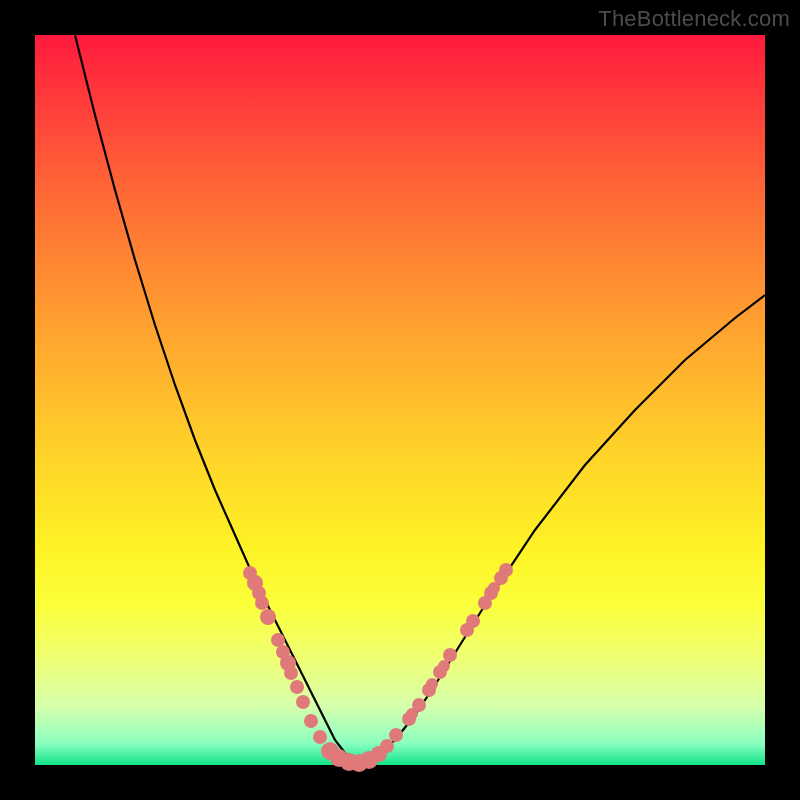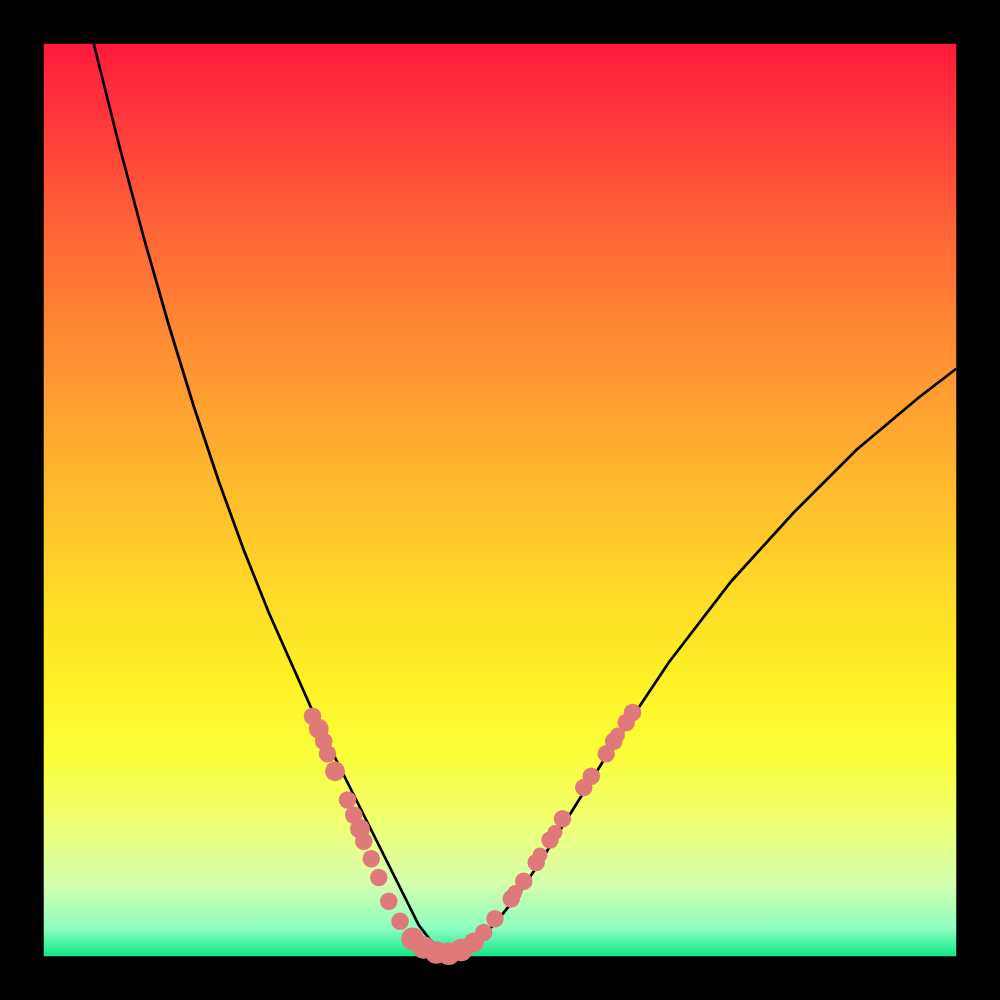--- a/index.html
+++ b/index.html
@@ -99,13 +99,14 @@
           <circle cx="432" cy="595" r="7" fill="#e07a7a" stroke="#d66" stroke-width="0"></circle>
           <circle cx="438" cy="586" r="7" fill="#e07a7a" stroke="#d66" stroke-width="0"></circle>
           <circle cx="450" cy="568" r="7" fill="#e07a7a" stroke="#d66" stroke-width="0"></circle>
           <circle cx="456" cy="558" r="7" fill="#e07a7a" stroke="#d66" stroke-width="0"></circle>
           <circle cx="459" cy="553" r="6" fill="#e07a7a" stroke="#d66" stroke-width="0"></circle>
           <circle cx="466" cy="543" r="7" fill="#e07a7a" stroke="#d66" stroke-width="0"></circle>
           <circle cx="471" cy="535" r="7" fill="#e07a7a" stroke="#d66" stroke-width="0"></circle>
         </g>
     </svg>
   </div>
+  <div class="watermark">TheBottleneck.com</div>
 </div>
 
 </body></html>

